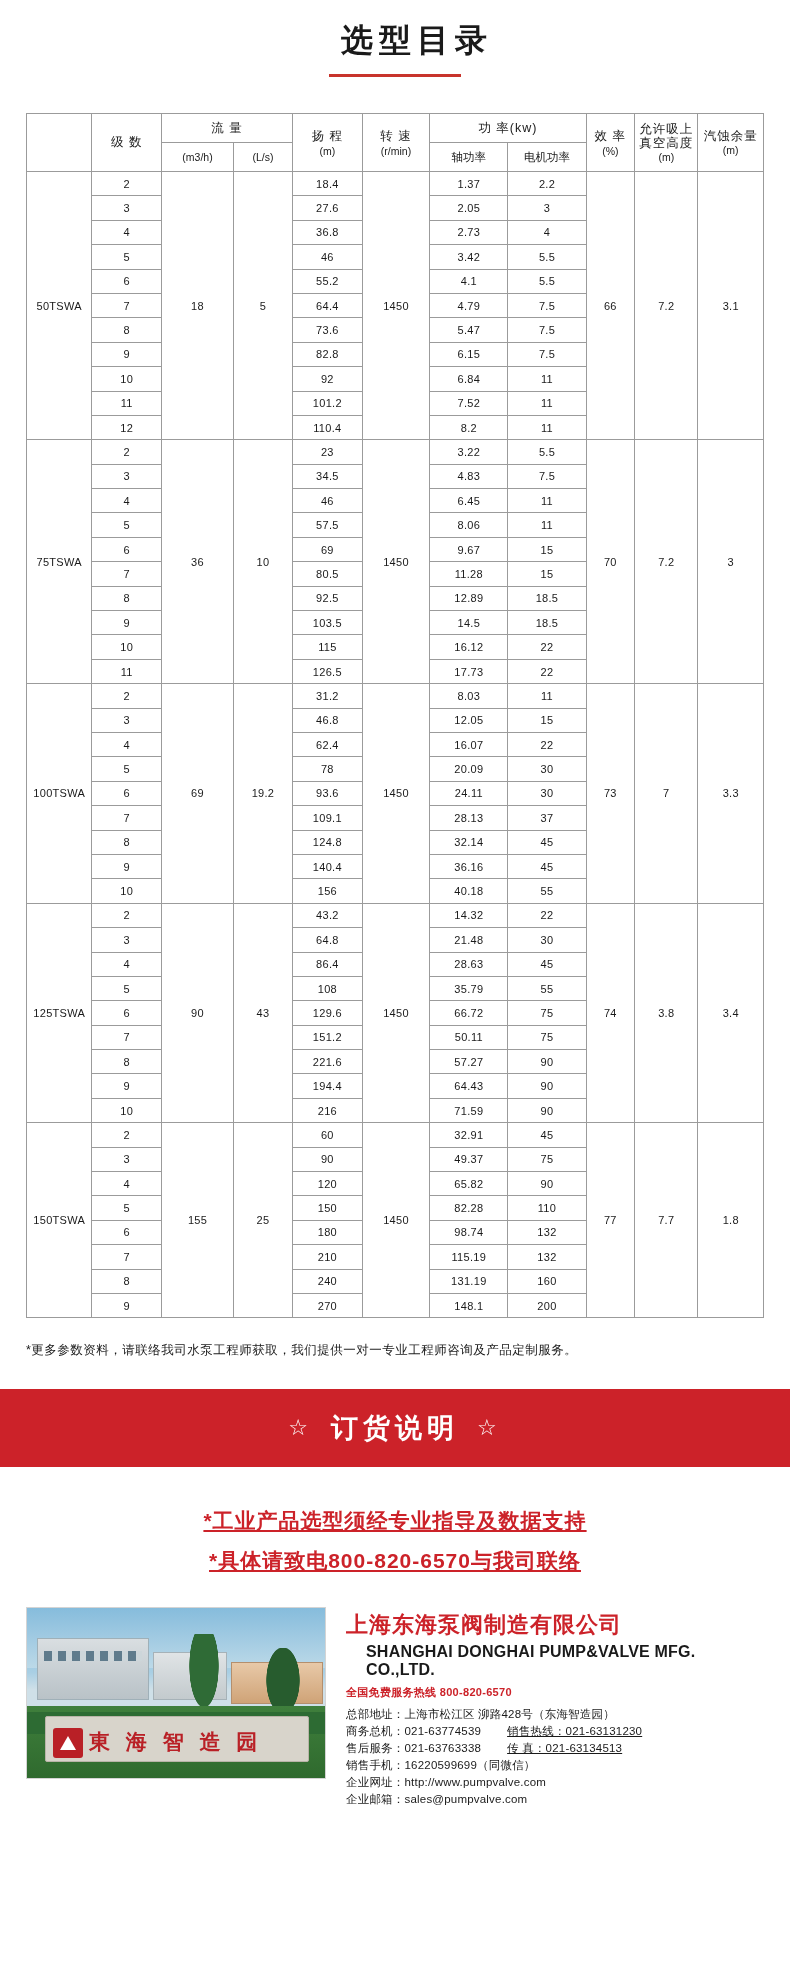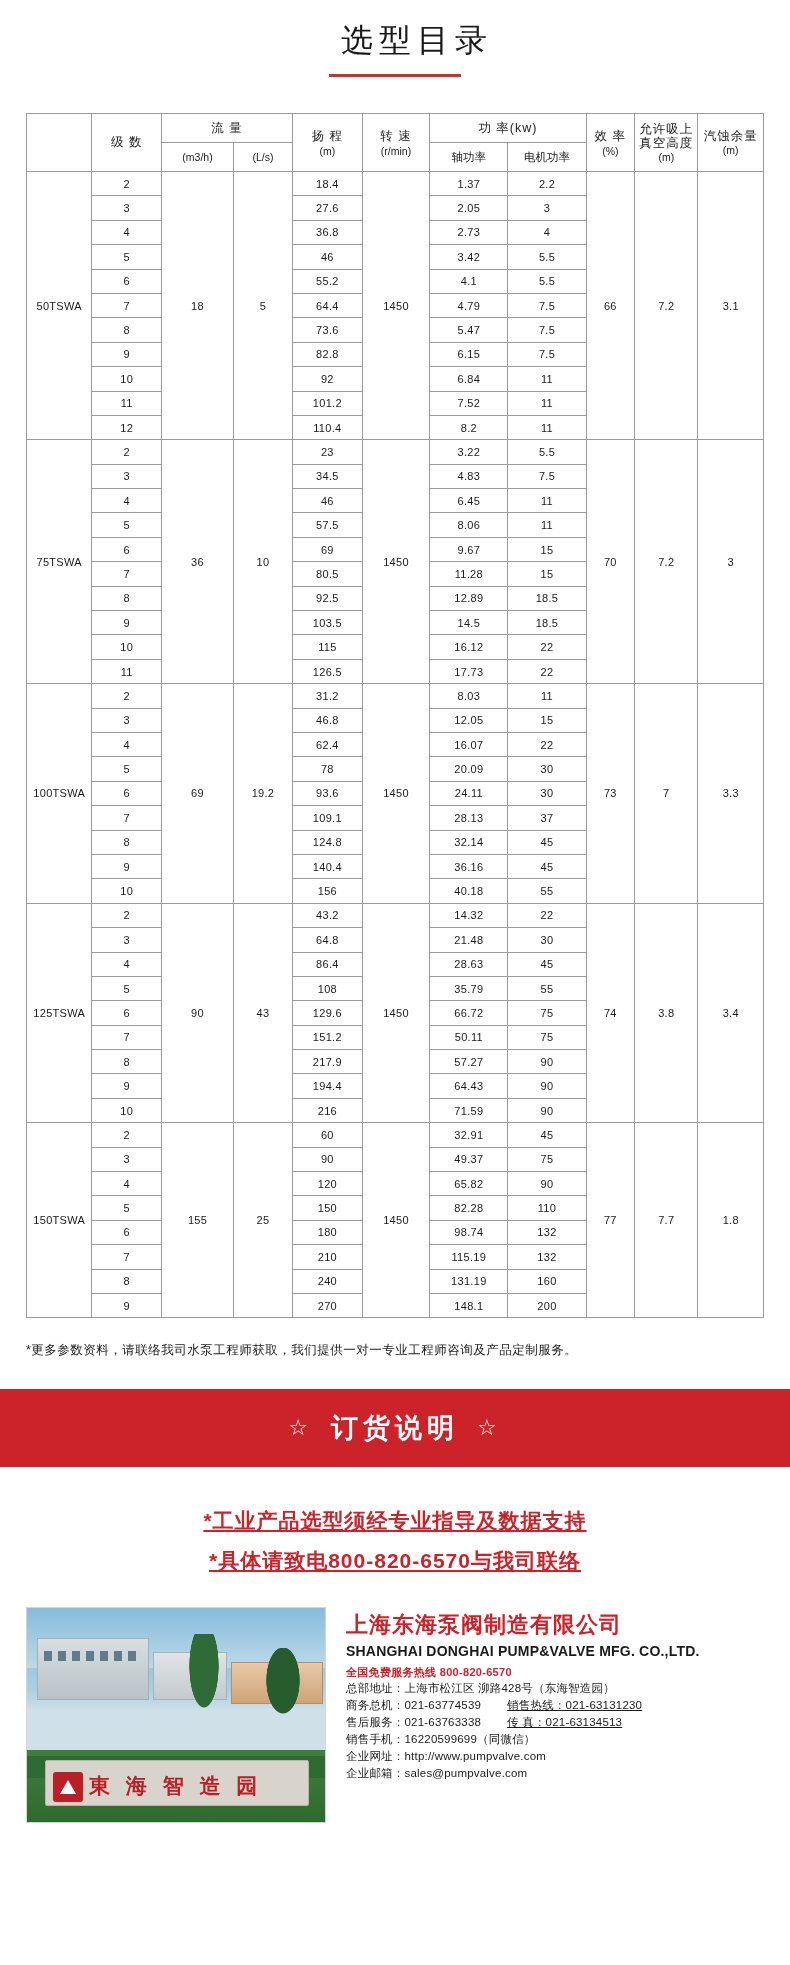--- a/index.html
+++ b/index.html
@@ -17,21 +17,21 @@
     overflow: hidden;
   }
 
   
   .title-block {
     padding-top: 18px;
     text-align: center;
   }
   .title-text {
     font-size: 32px;
-    font-weight: normal;
+    font-weight: bold;
     letter-spacing: 6px;
     color: #1a1a1a;
     line-height: 44px;
     padding-left: 44px;
   }
   .title-rule {
     width: 132px;
     height: 3px;
     background: #c8342c;
     margin: 12px auto 0 auto;
@@ -135,21 +135,21 @@
   
   .footer {
     margin-top: 26px;
     padding: 0 26px 24px 26px;
     display: flex;
     gap: 20px;
     align-items: flex-start;
   }
   .photo {
     width: 300px;
-    height: 216px;
+    height: 172px;
     position: relative;
     overflow: hidden;
     border: 1px solid #d4d4d4;
     background: linear-gradient(#7fb7d8 0%, #a9cfe4 38%, #cfe0e8 48%, #cfe0e8 100%);
     flex: none;
   }
   .photo .sky { position: absolute; left:0; top:0; right:0; height: 60px;
     background: linear-gradient(#86bcdc, #bcd9e8); }
   .photo .bldg-left { position:absolute; left: 10px; top: 30px; width: 112px; height: 62px;
     background: linear-gradient(#d9dee1, #b9c2c7); border:1px solid #9fb0b8; }
@@ -179,33 +179,34 @@
   .company { padding-top: 4px; flex: 1 1 auto; }
   .company-cn {
     color: #cc2229;
     font-size: 22px;
     font-weight: bold;
     letter-spacing: 1px;
     line-height: 28px;
   }
   .company-en {
     color: #1a1a1a;
-    font-size: 14px;
+    font-size: 16px;
     font-weight: bold;
     letter-spacing: 0.2px;
     margin-top: 4px;
+    margin-left: 20px;
   }
   .hotline {
     color: #cc2229;
     font-size: 11px;
     font-weight: bold;
     margin-top: 6px;
     letter-spacing: 0.3px;
   }
-  .contact-list { }
+  .contact-list { margin-top: 6px; }
   .contact-row {
     font-size: 11.5px;
     color: #1a1a1a;
     line-height: 17px;
     letter-spacing: 0.2px;
     white-space: nowrap;
   }
   .contact-row .seg { display: inline-block; }
   .contact-row .seg2 { margin-left: 26px; text-decoration: underline; }
 </style>
@@ -509,21 +510,21 @@
             <td>75</td>
           </tr>
           <tr>
             <td>7</td>
             <td>151.2</td>
             <td>50.11</td>
             <td>75</td>
           </tr>
           <tr>
             <td>8</td>
-            <td>217.9</td>
+            <td>221.6</td>
             <td>57.27</td>
             <td>90</td>
           </tr>
           <tr>
             <td>9</td>
             <td>194.4</td>
             <td>64.43</td>
             <td>90</td>
           </tr>
           <tr>

